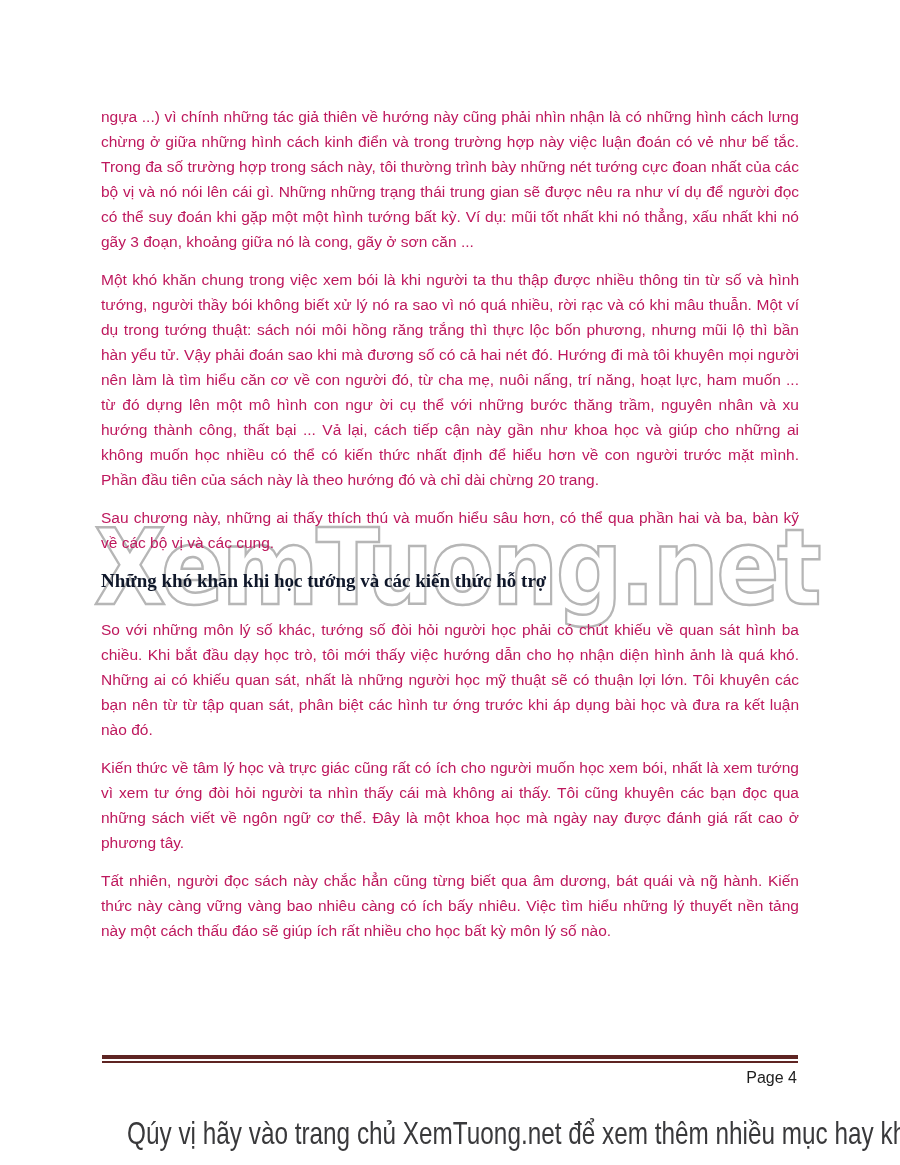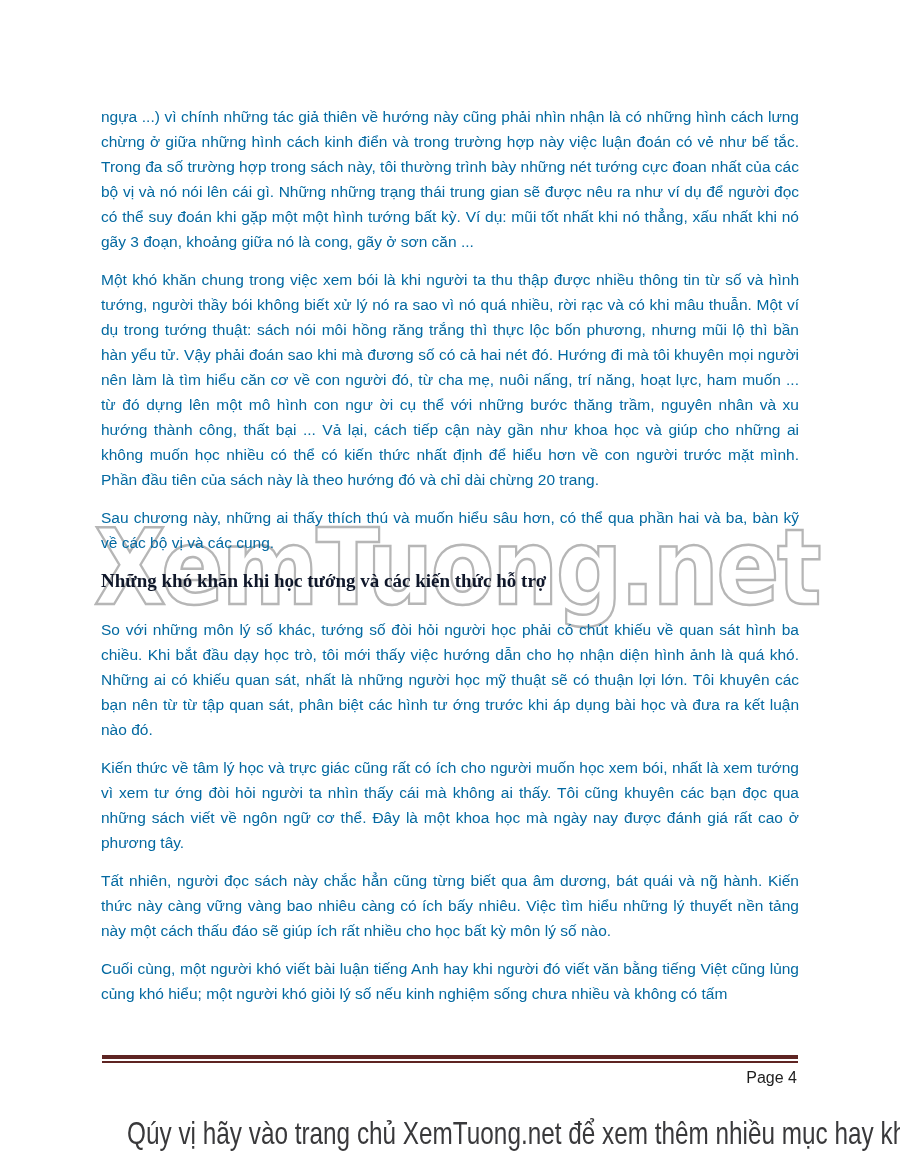--- a/index.html
+++ b/index.html
@@ -33,21 +33,21 @@
     position: absolute;
     left: 101px; top: 104px;
     width: 698px;
     z-index: 1;
   }
   .content p {
     margin: 0 0 13px 0;
     font-size: 15.5px;
     line-height: 25px;
     text-align: justify;
-    color: #0369a1;
+    color: #be185d;
   }
   .content h2 {
     font-family: "Liberation Serif", serif;
     font-size: 19px;
     font-weight: bold;
     color: #0f172a;
     margin: 11px 0 23px 0;
     line-height: 26px;
   }
 
@@ -98,21 +98,20 @@
   <div class="watermark">XemTuong.net</div>
 
   <div class="content">
     <p>ngựa ...) vì chính những tác giả thiên về hướng này cũng phải nhìn nhận là có những hình cách lưng chừng ở giữa những hình cách kinh điển và trong trường hợp này việc luận đoán có vẻ như bế tắc. Trong đa số trường hợp trong sách này, tôi thường trình bày những nét tướng cực đoan nhất của các bộ vị và nó nói lên cái gì. Những những trạng thái trung gian sẽ được nêu ra như ví dụ để người đọc có thể suy đoán khi gặp một một hình tướng bất kỳ. Ví dụ: mũi tốt nhất khi nó thẳng, xấu nhất khi nó gãy 3 đoạn, khoảng giữa nó là cong, gãy ở sơn căn ...</p>
     <p>Một khó khăn chung trong việc xem bói là khi người ta thu thập được nhiều thông tin từ số và hình tướng, người thầy bói không biết xử lý nó ra sao vì nó quá nhiều, rời rạc và có khi mâu thuẫn. Một ví dụ trong tướng thuật: sách nói môi hồng răng trắng thì thực lộc bốn phương, nhưng mũi lộ thì bần hàn yểu tử. Vậy phải đoán sao khi mà đương số có cả hai nét đó. Hướng đi mà tôi khuyên mọi người nên làm là tìm hiểu căn cơ về con người đó, từ cha mẹ, nuôi nấng, trí năng, hoạt lực, ham muốn ... từ đó dựng lên một mô hình con ngư ời cụ thể với những bước thăng trầm, nguyên nhân và xu hướng thành công, thất bại ... Vả lại, cách tiếp cận này gần như khoa học và giúp cho những ai không muốn học nhiều có thể có kiến thức nhất định để hiểu hơn về con người trước mặt mình. Phần đầu tiên của sách này là theo hướng đó và chỉ dài chừng 20 trang.</p>
     <p>Sau chương này, những ai thấy thích thú và muốn hiểu sâu hơn, có thể qua phần hai và ba, bàn kỹ về các bộ vị và các cung.</p>
     <h2>Những khó khăn khi học tướng và các kiến thức hỗ trợ</h2>
     <p>So với những môn lý số khác, tướng số đòi hỏi người học phải có chút khiếu về quan sát hình ba chiều. Khi bắt đầu dạy học trò, tôi mới thấy việc hướng dẫn cho họ nhận diện hình ảnh là quá khó. Những ai có khiếu quan sát, nhất là những người học mỹ thuật sẽ có thuận lợi lớn. Tôi khuyên các bạn nên từ từ tập quan sát, phân biệt các hình tư ớng trước khi áp dụng bài học và đưa ra kết luận nào đó.</p>
     <p>Kiến thức về tâm lý học và trực giác cũng rất có ích cho người muốn học xem bói, nhất là xem tướng vì xem tư ớng đòi hỏi người ta nhìn thấy cái mà không ai thấy. Tôi cũng khuyên các bạn đọc qua những sách viết về ngôn ngữ cơ thể. Đây là một khoa học mà ngày nay được đánh giá rất cao ở phương tây.</p>
     <p>Tất nhiên, người đọc sách này chắc hẳn cũng từng biết qua âm dương, bát quái và ng̃ hành. Kiến thức này càng vững vàng bao nhiêu càng có ích bấy nhiêu. Việc tìm hiểu những lý thuyết nền tảng này một cách thấu đáo sẽ giúp ích rất nhiều cho học bất kỳ môn lý số nào.</p>
-    <p>Cuối cùng, một người khó viết bài luận tiếng Anh hay khi người đó viết văn bằng tiếng Việt cũng lủng củng khó hiểu; một người khó giỏi lý số nếu kinh nghiệm sống chưa nhiều và không có tấm</p>
   </div>
 
   <div class="footer-rule">
     <div class="thick"></div>
     <div class="gap"></div>
     <div class="thin"></div>
   </div>
 
   <div class="page-number">Page 4</div>
 

